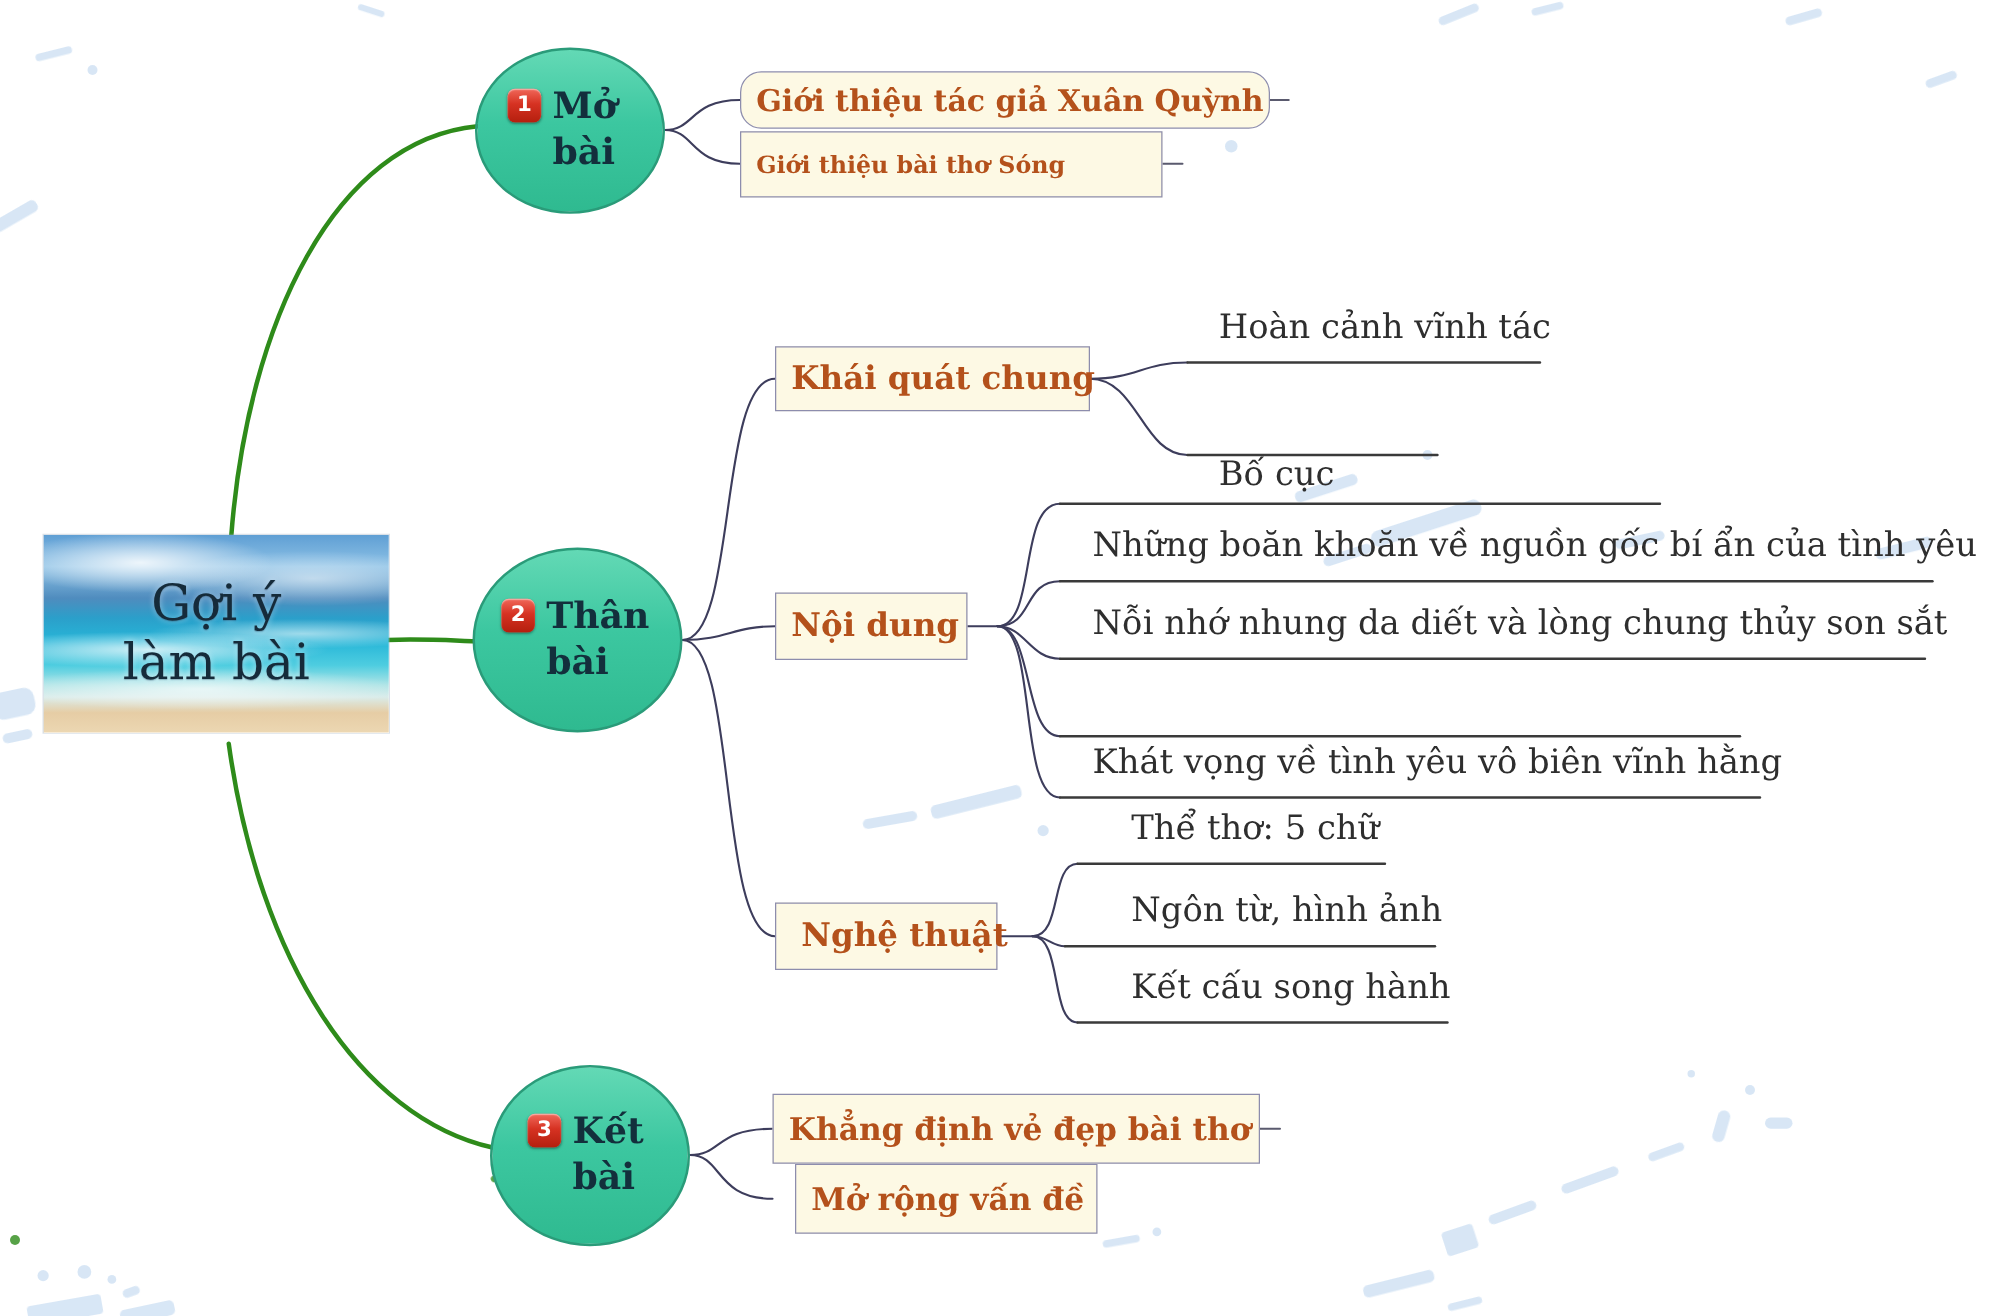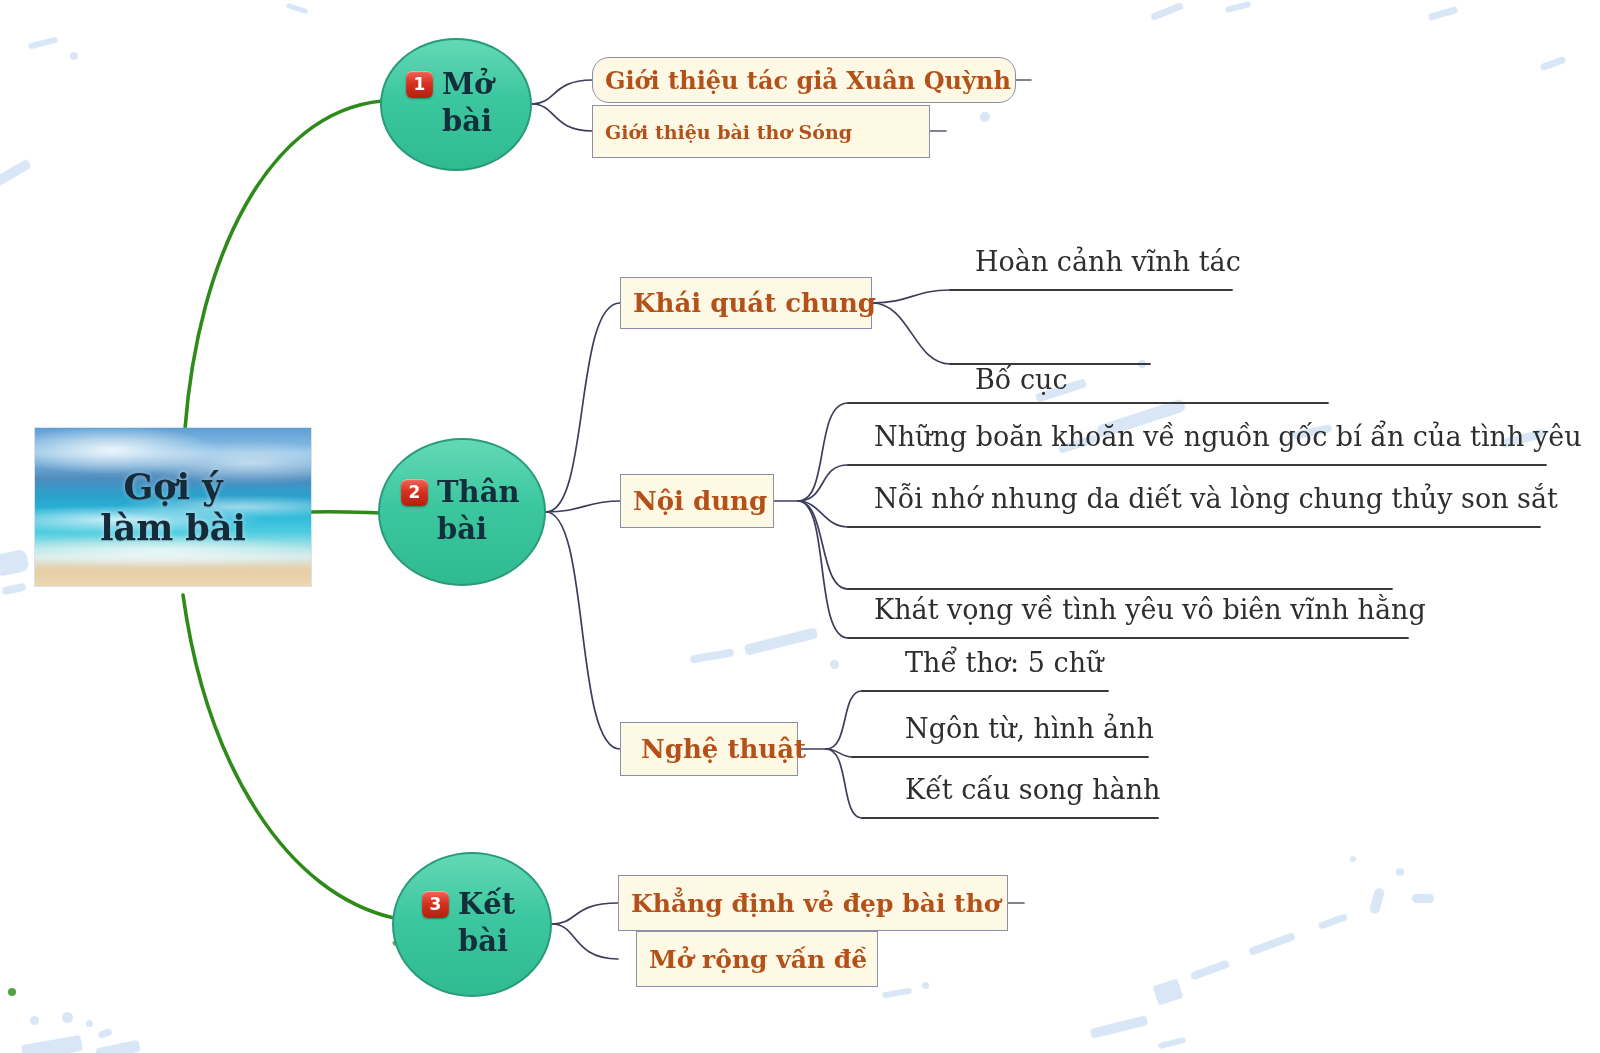--- a/index.html
+++ b/index.html
@@ -16,21 +16,21 @@
     background:
       radial-gradient(ellipse 55% 22% at 28% 14%, rgba(255,255,255,.85), rgba(255,255,255,0) 70%),
       radial-gradient(ellipse 60% 20% at 78% 22%, rgba(255,255,255,.55), rgba(255,255,255,0) 70%),
       radial-gradient(ellipse 70% 12% at 30% 58%, rgba(255,255,255,.75), rgba(255,255,255,0) 75%),
       radial-gradient(ellipse 60% 10% at 75% 50%, rgba(255,255,255,.55), rgba(255,255,255,0) 75%),
       radial-gradient(ellipse 80% 14% at 45% 78%, rgba(255,255,255,.65), rgba(255,255,255,0) 75%),
       linear-gradient(180deg,#5f9fd4 0%,#8ec2e6 16%,#4f8cbe 32%,#2b9fca 42%,#27b6d8 54%,#4ecde0 66%,#aee4e6 76%,#d9ecea 82%,#e6cda5 90%,#ecd7b2 100%);
     box-shadow:0 0 0 1px rgba(150,170,190,.35);
   }
   .root-label{
-    width:180px;text-align:center;font-weight:bold;font-size:35px;line-height:1.18;
+    width:180px;text-align:center;font-weight:normal;font-size:40px;line-height:1.18;
     color:#152b3a;text-shadow:0 0 5px rgba(230,245,255,.55), 0 1px 1px rgba(0,30,60,.35);
   }
 
   
   .ellipse{
     position:absolute;z-index:3;border-radius:50%;
     background:linear-gradient(180deg,#63d9b5 0%,#3cc7a0 45%,#2fba90 100%);
     border:2px solid #2a9b79;
     display:flex;justify-content:center;align-items:flex-start;
     box-sizing:border-box;

